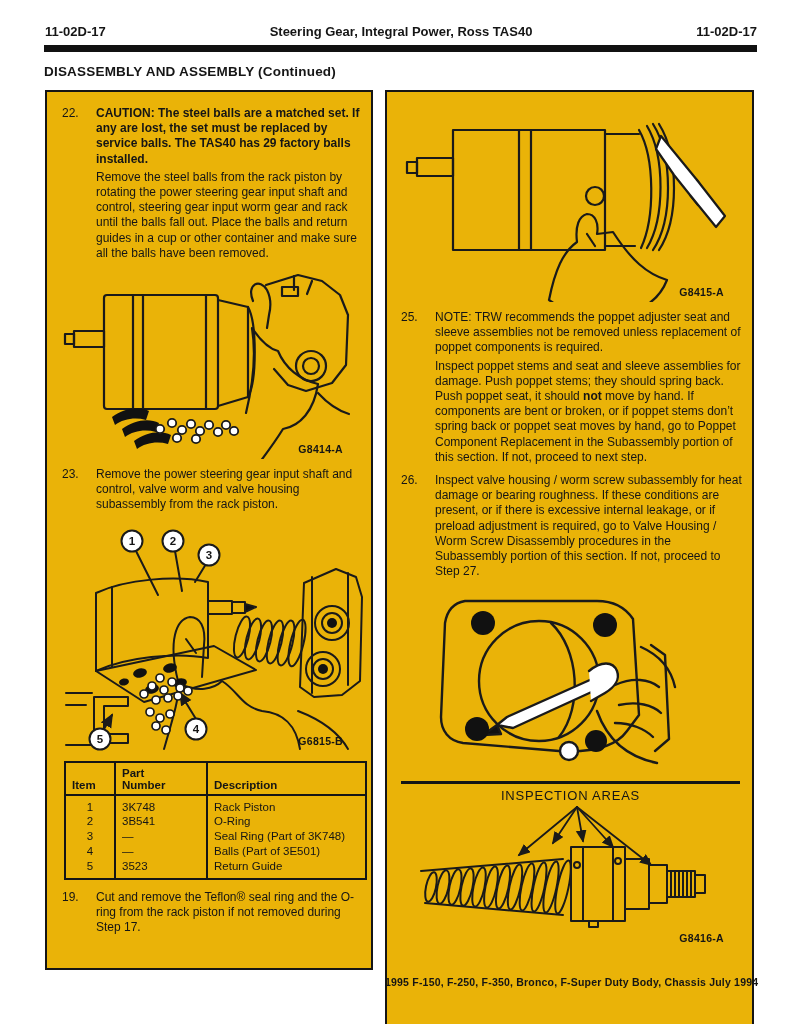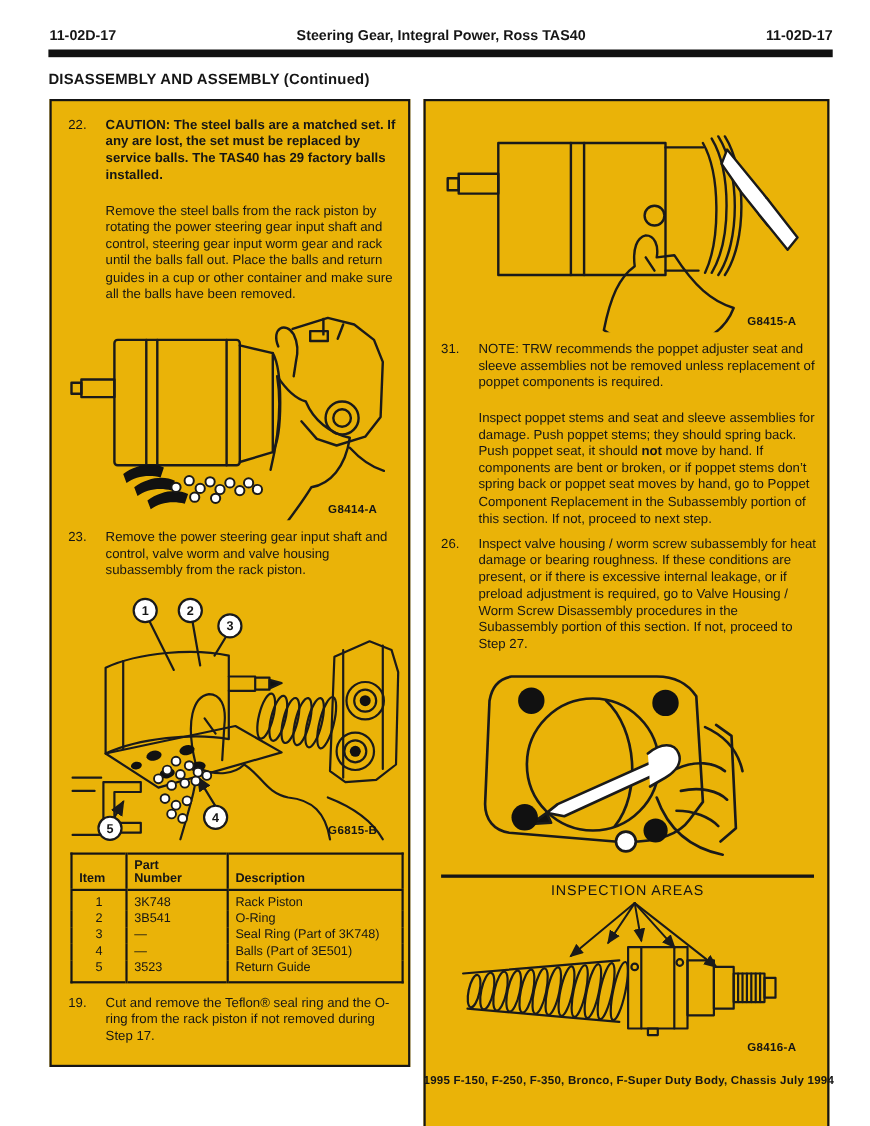--- a/index.html
+++ b/index.html
@@ -16,21 +16,21 @@
   .hdr-code { position:relative; z-index:1; background:transparent; }
   .hdr-rule { position:absolute; left:44px; top:45px; width:713px; height:7px; background:#111; }
   .section-heading { position:absolute; left:44px; top:64px; font-weight:bold; font-size:13.5px; letter-spacing:.2px; }
   
   .colbox { position:absolute; top:90px; border:2.5px solid #151515; background:#eab308; }
   .colbox.left  { left:45px;  width:328px; height:880px; padding:14px 10px 10px 13px; }
   .colbox.right { left:385px; width:369px; height:979px; padding:8px 10px 8px 12px; }
   
   .step { display:grid; grid-template-columns:29px 1fr; column-gap:7px; font-size:12px; line-height:15.2px; }
   .step .num { text-align:left; padding-left:2px; }
-  .step p + p { margin-top:17px; }
+  .step p + p { margin-top:3px; }
   .bold { font-weight:bold; }
   
   .fig { position:relative; }
   .fig svg { display:block; }
   .fig-label { position:absolute; right:18px; bottom:4px; font-weight:bold; font-size:10.5px; letter-spacing:.3px; }
   .fig-caption { text-align:center; font-size:13px; letter-spacing:.8px; font-weight:normal; margin-top:4px; }
   .sep-rule { height:3px; background:#151515; margin:6px 2px 2px 2px; }
   
   table.parts { border-collapse:collapse; border:2.5px solid #151515; width:303px; margin:10px 0 0 4px;
                 font-size:11.5px; }
@@ -262,21 +262,21 @@
           <path d="M262 36 l36 44 12 18 -11 7 -24 -30 -18 -26 z" fill="#fff"></path>
           <path d="M298 80 l28 36 -9 11 -26 -32" fill="#fff"></path>
           <path d="M150 200 c6 -30 14 -48 28 -58 c-2 -16 2 -26 10 -28 c8 0 12 9 10 20 l16 -2 c18 28 34 42 54 48 c-10 26 -40 40 -70 34 c-16 2 -34 -4 -48 -14"></path>
           <path d="M188 134 l8 12"></path>
         </g>
       </svg>
       <span class="fig-label">G8415-A</span>
     </div>
 
     <div class="step mt8">
-      <span class="num">31.</span>
+      <span class="num">25.</span>
       <div>
         <p>NOTE: TRW recommends the poppet adjuster seat and sleeve assemblies not be removed unless replacement of poppet components is required.</p>
         <p><span>Inspect poppet stems and seat and sleeve assemblies for damage. Push poppet stems; they should spring back. Push poppet seat, it should </span><span class="bold">not</span><span> move by hand. If components are bent or broken, or if poppet stems don’t spring back or poppet seat moves by hand, go to Poppet Component Replacement in the Subassembly portion of this section. If not, proceed to next step.</span></p>
       </div>
     </div>
 
     <div class="step mt8">
       <span class="num">26.</span>
       <div>
         <p>Inspect valve housing / worm screw subassembly for heat damage or bearing roughness. If these conditions are present, or if there is excessive internal leakage, or if preload adjustment is required, go to Valve Housing / Worm Screw Disassembly procedures in the Subassembly portion of this section. If not, proceed to Step 27.</p>

